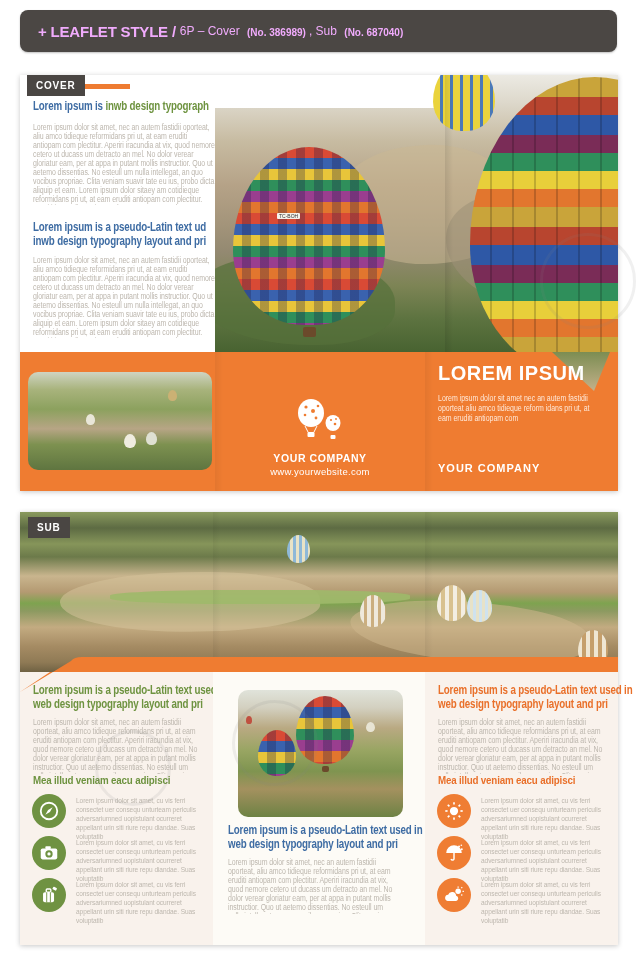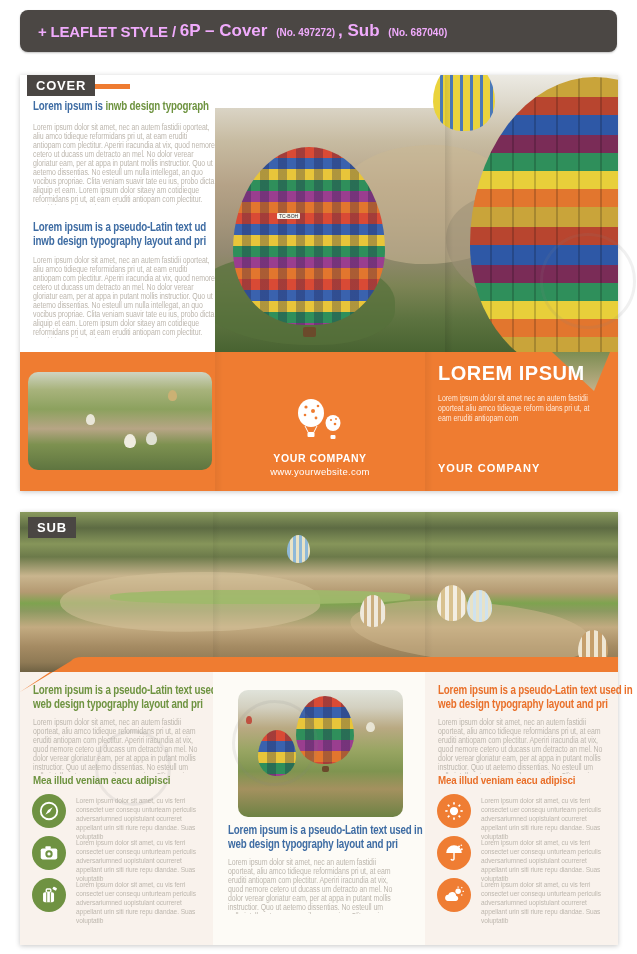--- a/index.html
+++ b/index.html
@@ -3,25 +3,25 @@
 <meta charset="utf-8">
 <style>
   html,body{margin:0;padding:0;background:#ffffff;}
   #stage{position:relative;width:637px;height:954px;background:#ffffff;overflow:hidden;
          font-family:"Liberation Sans",sans-serif;}
   
   .topbar{position:absolute;left:20px;top:10px;width:597px;height:42px;background:#4b4744;
           border-radius:8px;color:#f0abfc;display:flex;align-items:center;padding-left:18px;
           box-sizing:border-box;box-shadow:0 1px 2px rgba(0,0,0,.25);}
   .topbar .big{font-size:15px;font-weight:bold;letter-spacing:-.2px;white-space:pre;}
-  .topbar .mid{font-size:17px;font-weight:bold;white-space:pre;}
+  .topbar .mid{font-size:12px;font-weight:normal;white-space:pre;}
   .topbar .small{font-size:10px;font-weight:bold;margin:3px 3px 0 4px;}
   
   .panel{position:absolute;background:#fff;box-shadow:0 1px 5px rgba(0,0,0,.22);}
-  .badge{position:absolute;background:#4a4643;color:#fff;font-size:13px;font-weight:bold;
+  .badge{position:absolute;background:#4a4643;color:#fff;font-size:10px;font-weight:bold;
          line-height:21px;padding:0 9px;letter-spacing:.8px;z-index:30;}
   .dash{position:absolute;background:#ee7b31;height:5px;z-index:29;}
   
   .micro{position:absolute;font-size:8.5px;line-height:9px;color:#bdb7ae;letter-spacing:-.1px;
          transform:scaleX(.82);transform-origin:0 0;}
   .head{position:absolute;font-weight:bold;font-size:12.5px;line-height:13.5px;letter-spacing:-.2px;
         transform:scaleX(.78);transform-origin:0 0;width:250px;}
   .subhead{position:absolute;font-weight:bold;font-size:11.5px;letter-spacing:-.2px;
            transform:scaleX(.85);transform-origin:0 0;white-space:nowrap;}
   .blue{color:#3e6ca3;} .green{color:#6e9340;} .orange{color:#e9702a;}
@@ -77,21 +77,21 @@
   .smallballoon{position:absolute;border-radius:50% 50% 46% 46% / 58% 58% 42% 42%;}
 </style>
 </head>
 <body>
 
 <div id="stage">
 
   <div class="topbar">
     <span class="big">+ LEAFLET STYLE / </span>
     <span class="mid">6P – Cover </span>
-    <span class="small">(No. 497272)</span>
+    <span class="small">(No. 386989)</span>
     <span class="mid">,</span>
     <span class="mid"> Sub </span>
     <span class="small">(No. 687040)</span>
   </div>
 
   <div class="panel" style="left:20px;top:75px;width:598px;height:416px;">
 
     <div class="badge" style="left:7px;top:0;">COVER</div>
     <div class="dash" style="left:62px;top:9px;width:48px;"></div>
 

